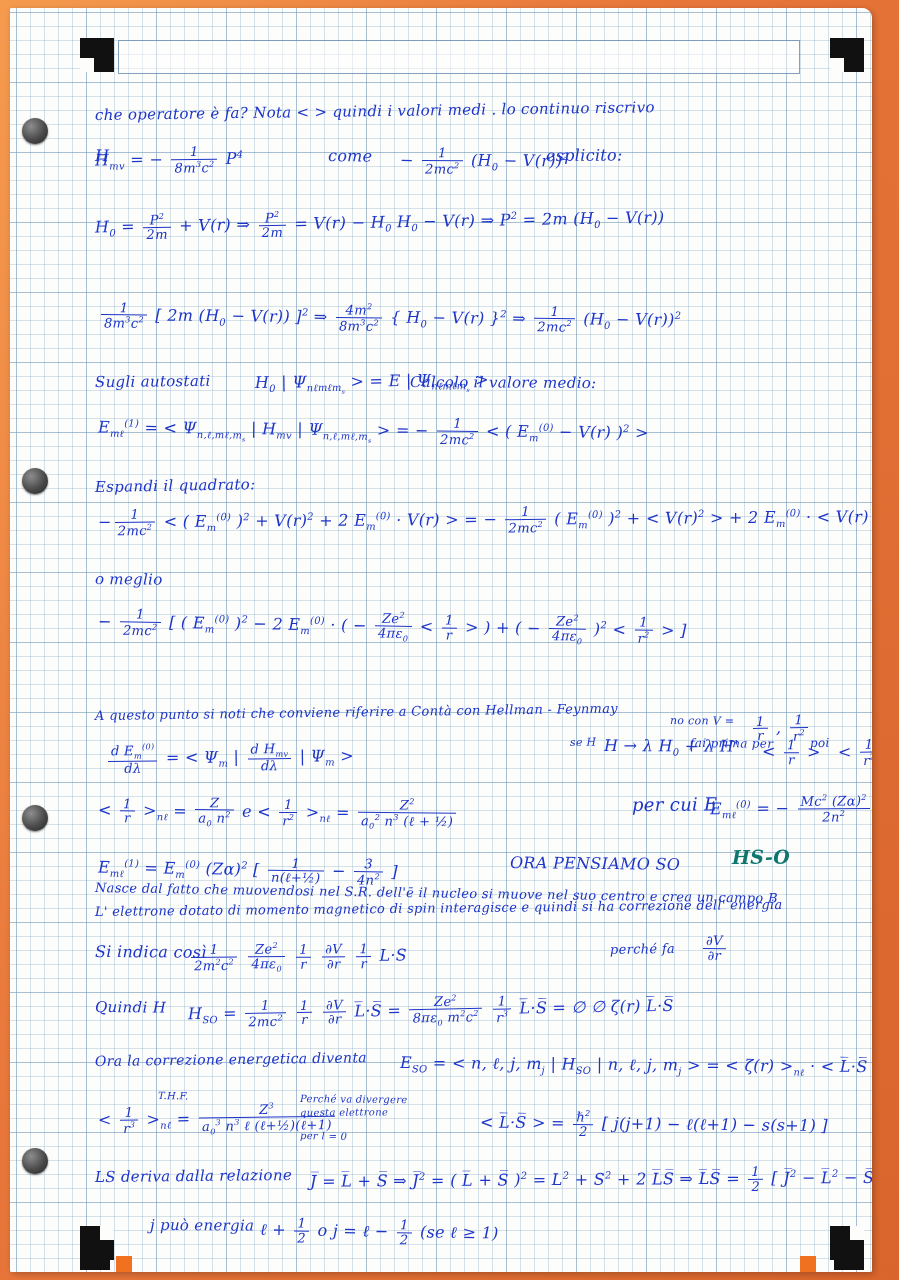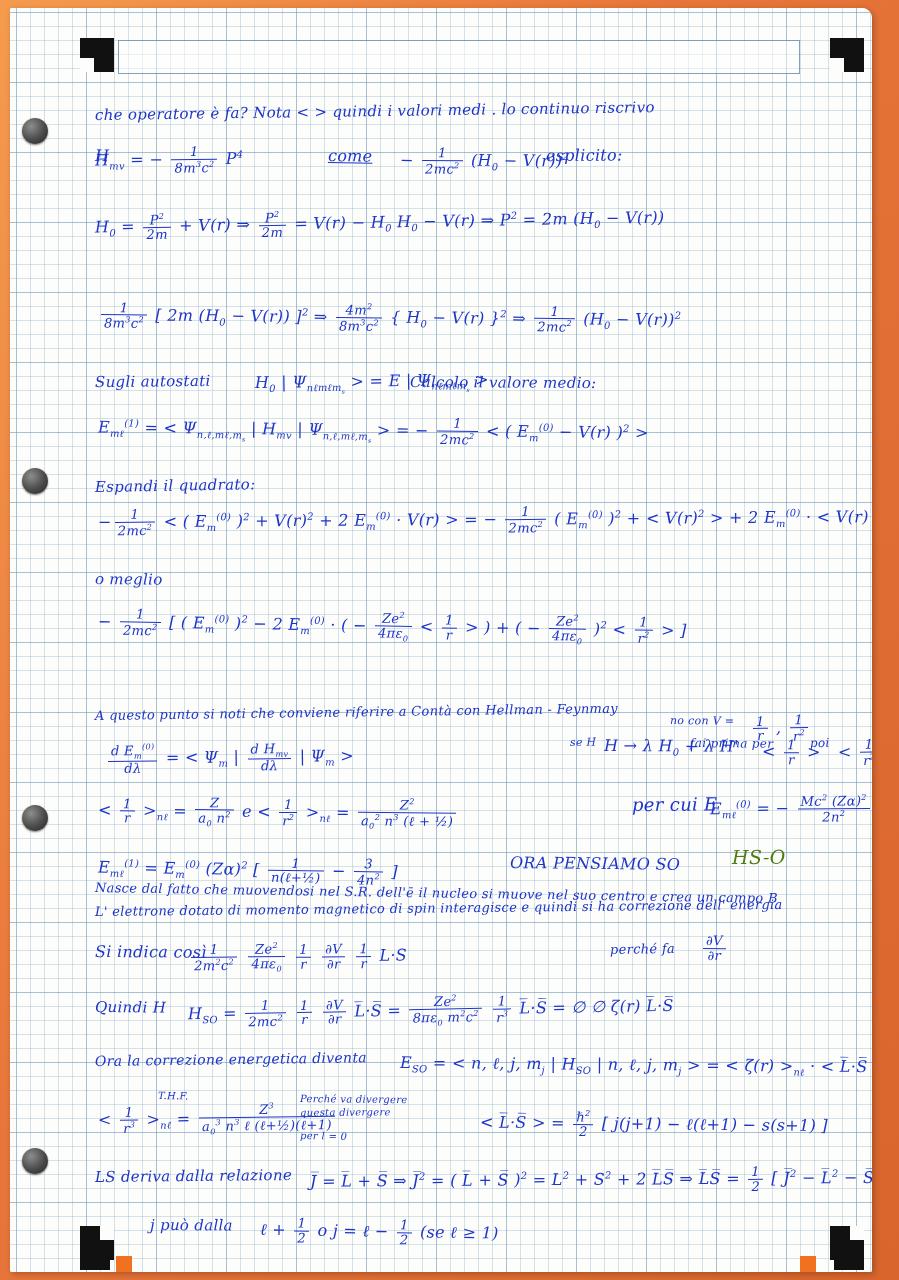--- a/index.html
+++ b/index.html
@@ -120,22 +120,22 @@
   .ink {
     position: absolute;
     color: #1d35c8;
     font-family: "DejaVu Serif", serif;
     font-style: italic;
     white-space: nowrap;
     letter-spacing: 0.3px;
     transform-origin: left center;
   }
   .ink.red {
-    color: #4d7c0f;
-    font-weight: normal;
+    color: #0f766e;
+    font-weight: bold;
     font-style: italic;
   }
   .line { font-size: 15px; }
   .eq { font-size: 16px; }
   sup, sub { font-size: 0.62em; }
   .frac {
     display: inline-block;
     vertical-align: middle;
     text-align: center;
     font-size: 0.82em;
@@ -170,39 +170,39 @@
 
     <div class="bar-black bb-1"></div>
     <div class="bar-black bb-2"></div>
     <div class="marker-orange mo-1"></div>
     <div class="marker-orange mo-2"></div>
 
     <div id="handwriting-layer">
         <div class="ink line" style="left: 85px; top: 98px; font-size: 15px; transform: rotate(-0.8deg);">che operatore è fa? Nota &lt; &gt; quindi i valori medi . lo continuo riscrivo</div>
         <div class="ink line" style="left: 85px; top: 138px; font-size: 16px; transform: rotate(0.6deg);">H</div>
         <div class="ink line" style="left: 520px; top: 138px; font-size: 16px; transform: rotate(-0.4deg); margin-left: 16px;">esplicito:</div>
-        <div class="ink line" style="left: 318px; top: 138px; font-size: 16px; transform: rotate(0.9deg); text-decoration: underline;">come</div>
+        <div class="ink line" style="left: 318px; top: 138px; font-size: 16px; transform: rotate(0.9deg);">come</div>
         <div class="ink line" style="left: 85px; top: 365px; font-size: 15px; transform: rotate(-0.6deg);">Sugli autostati</div>
         <div class="ink line" style="left: 400px; top: 365px; font-size: 15px; transform: rotate(0.3deg);">Calcolo il valore medio:</div>
         <div class="ink line" style="left: 85px; top: 470px; font-size: 15px; transform: rotate(-1deg);">Espandi il quadrato:</div>
         <div class="ink line" style="left: 85px; top: 562px; font-size: 15px; transform: rotate(0.5deg);">o meglio</div>
         <div class="ink line" style="left: 85px; top: 700px; font-size: 13px; transform: rotate(-0.8deg);">A questo punto si noti che conviene riferire a Contà con   Hellman - Feynmay</div>
         <div class="ink line" style="left: 500px; top: 845px; font-size: 16px; transform: rotate(0.6deg);">ORA PENSIAMO SO</div>
         <div class="ink line red" style="left: 722px; top: 838px; font-size: 19px; transform: rotate(-0.4deg);">HS-O</div>
         <div class="ink line" style="left: 85px; top: 872px; font-size: 13px; transform: rotate(0.9deg);">Nasce dal fatto che muovendosi nel S.R. dell'ē il nucleo si muove nel suo centro e crea un campo B</div>
         <div class="ink line" style="left: 85px; top: 896px; font-size: 13px; transform: rotate(-0.6deg);">L' elettrone dotato di momento magnetico di spin interagisce e quindi si ha correzione dell' energia</div>
         <div class="ink line" style="left: 85px; top: 934px; font-size: 16px; transform: rotate(0.3deg);">Si indica così</div>
         <div class="ink line" style="left: 600px; top: 934px; font-size: 13px; transform: rotate(-1deg);">perché fa</div>
         <div class="ink line" style="left: 85px; top: 990px; font-size: 15px; transform: rotate(0.5deg);">Quindi  H</div>
         <div class="ink line" style="left: 85px; top: 1045px; font-size: 14px; transform: rotate(-0.8deg);">Ora la correzione energetica diventa</div>
         <div class="ink line" style="left: 290px; top: 1085px; font-size: 10px; transform: rotate(0.6deg);">Perché va divergere</div>
-        <div class="ink line" style="left: 290px; top: 1099px; font-size: 10px; transform: rotate(-0.4deg);">questa divergere</div>
+        <div class="ink line" style="left: 290px; top: 1099px; font-size: 10px; transform: rotate(-0.4deg);">questa elettrone</div>
         <div class="ink line" style="left: 290px; top: 1113px; font-size: 10px; transform: rotate(0.9deg); margin-top: 9px;">per l = 0</div>
         <div class="ink line" style="left: 85px; top: 1160px; font-size: 15px; transform: rotate(-0.6deg);">LS deriva dalla relazione</div>
-        <div class="ink line" style="left: 140px; top: 1208px; font-size: 15px; transform: rotate(0.3deg);">j può dalla</div>
+        <div class="ink line" style="left: 140px; top: 1208px; font-size: 15px; transform: rotate(0.3deg);">j può energia</div>
         <div class="ink line" style="left: 560px; top: 728px; font-size: 11px; transform: rotate(-1deg);">se H</div>
         <div class="ink line" style="left: 680px; top: 728px; font-size: 12px; transform: rotate(0.5deg);">fai prima per</div>
         <div class="ink line" style="left: 800px; top: 728px; font-size: 12px; transform: rotate(-0.8deg);">poi</div>
         <div class="ink line" style="left: 660px; top: 706px; font-size: 11px; transform: rotate(0.6deg);">no con V =</div>
         <div class="ink line" style="left: 622px; top: 786px; font-size: 18px; transform: rotate(-0.4deg);">per cui  E</div>
         <div class="ink line" style="left: 148px; top: 1082px; font-size: 10px; transform: rotate(0.9deg);">T.H.F.</div>
         <div class="ink eq" style="left: 85px; top: 138px; transform: rotate(-0.6deg);">H<sub>mv</sub> = − <span class="frac"><span class="num">1</span><span class="den">8m<sup>3</sup>c<sup>2</sup></span></span> P<sup>4</sup></div>
         <div class="ink eq" style="left: 390px; top: 138px; transform: rotate(0.3deg);">− <span class="frac"><span class="num">1</span><span class="den">2mc<sup>2</sup></span></span> (H<sub>0</sub> − V(r))<sup>2</sup></div>
         <div class="ink eq" style="left: 85px; top: 205px; transform: rotate(-1deg);">H<sub>0</sub> = <span class="frac"><span class="num">P<sup>2</sup></span><span class="den">2m</span></span> + V(r)  ⇒  <span class="frac"><span class="num">P<sup>2</sup></span><span class="den">2m</span></span> = V(r) − H<sub>0</sub>    H<sub>0</sub> − V(r) ⇒ P<sup>2</sup> = 2m (H<sub>0</sub> − V(r))</div>
         <div class="ink eq" style="left: 88px; top: 292px; transform: rotate(0.5deg);"><span class="frac"><span class="num">1</span><span class="den">8m<sup>3</sup>c<sup>2</sup></span></span> [ 2m (H<sub>0</sub> − V(r)) ]<sup>2</sup>  ⇒ <span class="frac"><span class="num">4m<sup>2</sup></span><span class="den">8m<sup>3</sup>c<sup>2</sup></span></span> { H<sub>0</sub> − V(r) }<sup>2</sup> ⇒ <span class="frac"><span class="num">1</span><span class="den">2mc<sup>2</sup></span></span> (H<sub>0</sub> − V(r))<sup>2</sup></div>

